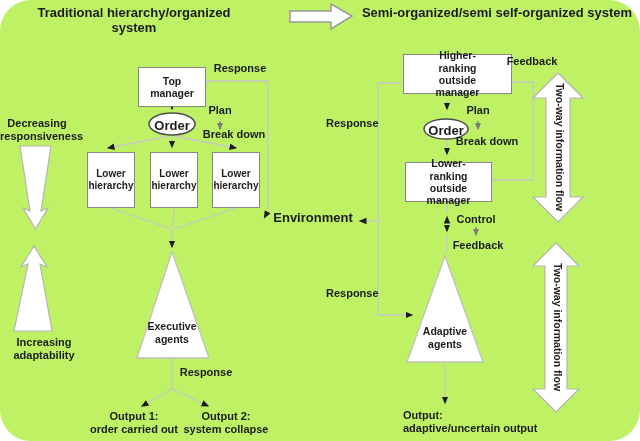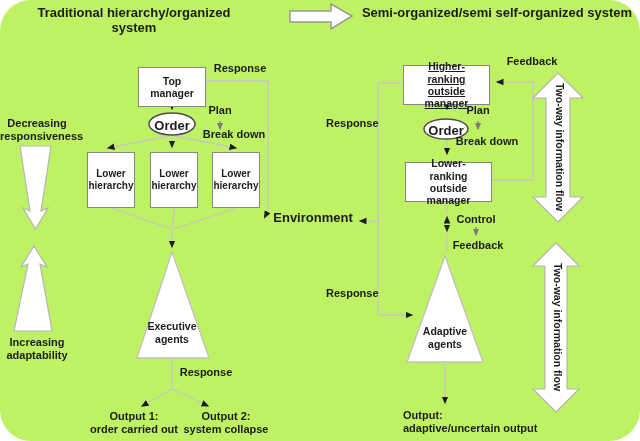--- a/index.html
+++ b/index.html
@@ -85,21 +85,21 @@
     <ellipse cx="446" cy="129" rx="22" ry="10" fill="#ffffff" stroke="#4d4d4d" stroke-width="1.5"></ellipse>
 
     <polygon points="558,73 583,98 570,98 570,197 583,197 558,222 533,197 546,197 546,98 533,98" fill="#ffffff" stroke="#b5b5b5" stroke-width="1.2"></polygon>
     <polygon points="556,243 579,266 567,266 567,389 579,389 556,412 533,389 545,389 545,266 533,266" fill="#ffffff" stroke="#b5b5b5" stroke-width="1.2"></polygon>
   </svg>
 
   <div class="lbl title" style="left:18px;top:6px;width:232px;">Traditional hierarchy/organized system</div>
   <div class="lbl" style="left:0px;top:117px;width:74px;">Decreasing responsiveness</div>
 
   <div class="lbl title" style="left:356px;top:6px;width:282px;">Semi-organized/semi self-organized system</div>
-  <div class="lbl" style="left:0px;top:336px;width:74px;">Increasing adaptability</div>
+  <div class="lbl" style="left:0px;top:336px;width:74px;padding-left:7px;">Increasing adaptability</div>
 
   <div class="box" style="left:138px;top:67px;width:68px;height:26px;">Top manager</div>
   <div class="lbl" style="left:212px;top:62px;width:56px;">Response</div>
   <div class="ell-lbl" style="left:149px;top:118px;width:46px;">Order</div>
   <div class="lbl" style="left:200px;top:104px;width:40px;">Plan</div>
   <div class="lbl" style="left:196px;top:128px;width:76px;">Break down</div>
 
   <div class="box box-small" style="left:87px;top:152px;width:48px;height:56px;">Lower hierarchy</div>
   <div class="box box-small" style="left:150px;top:152px;width:48px;height:56px;">Lower hierarchy</div>
   <div class="box box-small" style="left:212px;top:152px;width:48px;height:56px;">Lower hierarchy</div>
@@ -111,21 +111,21 @@
     <div>Output 1:</div>
     <div>order carried out</div>
   </div>
   <div class="out-block ctr" style="left:180px;top:410px;width:92px;">
     <div>Output 2:</div>
     <div>system collapse</div>
   </div>
 
   <div class="lbl env" style="left:270px;top:211px;width:86px;">Environment</div>
 
-  <div class="box" style="left:403px;top:65px;width:87px;height:34px;text-decoration:underline;">Higher-ranking outside manager</div>
+  <div class="box" style="left:403px;top:54px;width:109px;height:34px;">Higher-ranking outside manager</div>
   <div class="lbl" style="left:502px;top:55px;width:60px;">Feedback</div>
   <div class="lbl" style="left:326px;top:117px;width:52px;">Response</div>
   <div class="ell-lbl" style="left:424px;top:123px;width:44px;">Order</div>
   <div class="lbl" style="left:458px;top:104px;width:40px;">Plan</div>
   <div class="lbl" style="left:452px;top:135px;width:70px;">Break down</div>
   <div class="box" style="left:405px;top:162px;width:87px;height:35px;">Lower-ranking outside manager</div>
   <div class="lbl" style="left:452px;top:213px;width:48px;">Control</div>
   <div class="lbl" style="left:448px;top:239px;width:60px;">Feedback</div>
   <div class="lbl" style="left:326px;top:287px;width:52px;">Response</div>
   <div class="tri-lbl" style="left:415px;top:325px;width:60px;">Adaptive agents</div>

